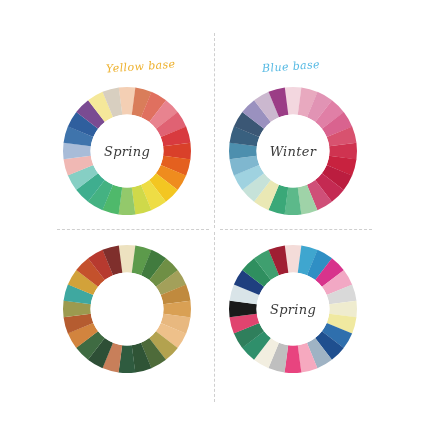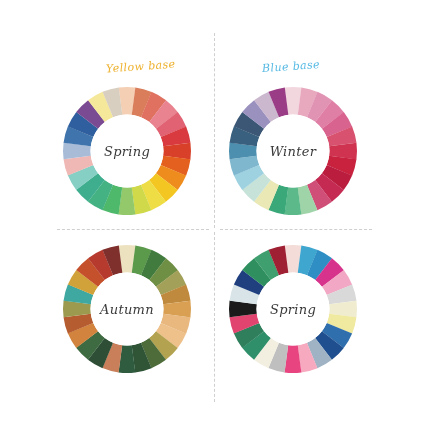--- a/index.html
+++ b/index.html
@@ -192,21 +192,20 @@
         <path d="M14.225386221360957 103.96073145655814A64 64 0 0 1 5.810665409690067 89.34384256349725L31.24358261646387 78.88359771199453A36.5 36.5 0 0 0 36.042603079369925 87.21979215881831Z" fill="#d2843e"></path>
         <path d="M5.871709919277663 89.49173967136578A64 64 0 0 1 1.5268429919442852 73.1950191842794L28.800465143843226 69.67372187853435A36.5 36.5 0 0 0 31.27839706333804 78.9679452813258Z" fill="#b55c30"></path>
         <path d="M1.5475288720761355 73.3536763020833A64 64 0 0 1 1.5686113299459805 56.48771879056252L28.824286149109817 60.14533962274268A36.5 36.5 0 0 0 28.812262559855924 69.76420601603188Z" fill="#9c9a4f"></path>
         <path d="M1.5475288720761284 56.64632369791671A64 64 0 0 1 5.93312398048576 40.36051629405897L31.313422270120782 50.947794448955506A36.5 36.5 0 0 0 28.812262559855917 60.23579398396813Z" fill="#3fa8a0"></path>
         <path d="M5.8717099192776345 40.50826032863429A64 64 0 0 1 14.322946619127556 25.912453893443185L36.098242993721186 42.70788386110432A36.5 36.5 0 0 0 31.278397063338026 51.032054718674246Z" fill="#d2a23a"></path>
         <path d="M14.22538622136095 26.039268543441878A64 64 0 0 1 26.166326697885353 14.128143164765177L42.85267069488774 35.98714414865514A36.5 36.5 0 0 0 36.04260307936991 42.78020784118169Z" fill="#c4512c"></path>
         <path d="M26.039268543441864 14.225386221360964A64 64 0 0 1 40.65615743650278 5.810665409690053L51.116402288005496 31.24358261646386A36.5 36.5 0 0 0 42.78020784118169 36.042603079369925Z" fill="#b73a2f"></path>
         <path d="M40.50826032863422 5.871709919277663A64 64 0 0 1 56.80498081572062 1.526842991944278L60.32627812146566 28.80046514384322A36.5 36.5 0 0 0 51.0320547186742 31.27839706333804Z" fill="#7f2f2c"></path>
         <circle cx="65" cy="65" r="36.5" fill="#ffffff"></circle>
       </svg>
-    <div class="wheel-name">Autumn</div>
   </div>
 
   <div class="wheel winter">
     <svg viewBox="0 0 130 130">
         <path d="M56.6463236979167 1.5475288720761355A64 64 0 0 1 73.5122812094375 1.5686113299459805L69.85466037725732 28.824286149109817A36.5 36.5 0 0 0 60.235793983968115 28.812262559855924Z" fill="#f4dcd9"></path>
         <path d="M73.3536763020833 1.5475288720761355A64 64 0 0 1 89.63948370594107 5.9331239804857745L79.05220555104452 31.313422270120796A36.5 36.5 0 0 0 69.76420601603188 28.812262559855924Z" fill="#3fa6cf"></path>
         <path d="M89.49173967136575 5.871709919277649A64 64 0 0 1 104.0875461065568 14.32294661912755L87.29211613889568 36.09824299372118A36.5 36.5 0 0 0 78.96794528132578 31.278397063338033Z" fill="#2f8fc4"></path>
         <path d="M103.96073145655812 14.22538622136095A64 64 0 0 1 115.87185683523481 26.16632669788534L94.01285585134485 42.852670694887735A36.5 36.5 0 0 0 87.21979215881831 36.04260307936991Z" fill="#d8338c"></path>
         <path d="M115.77461377863904 26.03926854344187A64 64 0 0 1 124.18933459030995 40.65615743650278L98.75641738353613 51.116402288005496A36.5 36.5 0 0 0 93.95739692063007 42.78020784118169Z" fill="#f2a8c4"></path>
         <path d="M124.12829008072234 40.50826032863424A64 64 0 0 1 128.47315700805572 56.80498081572059L101.19953485615677 60.32627812146565A36.5 36.5 0 0 0 98.72160293666195 51.03205471867422Z" fill="#d9d9d9"></path>

